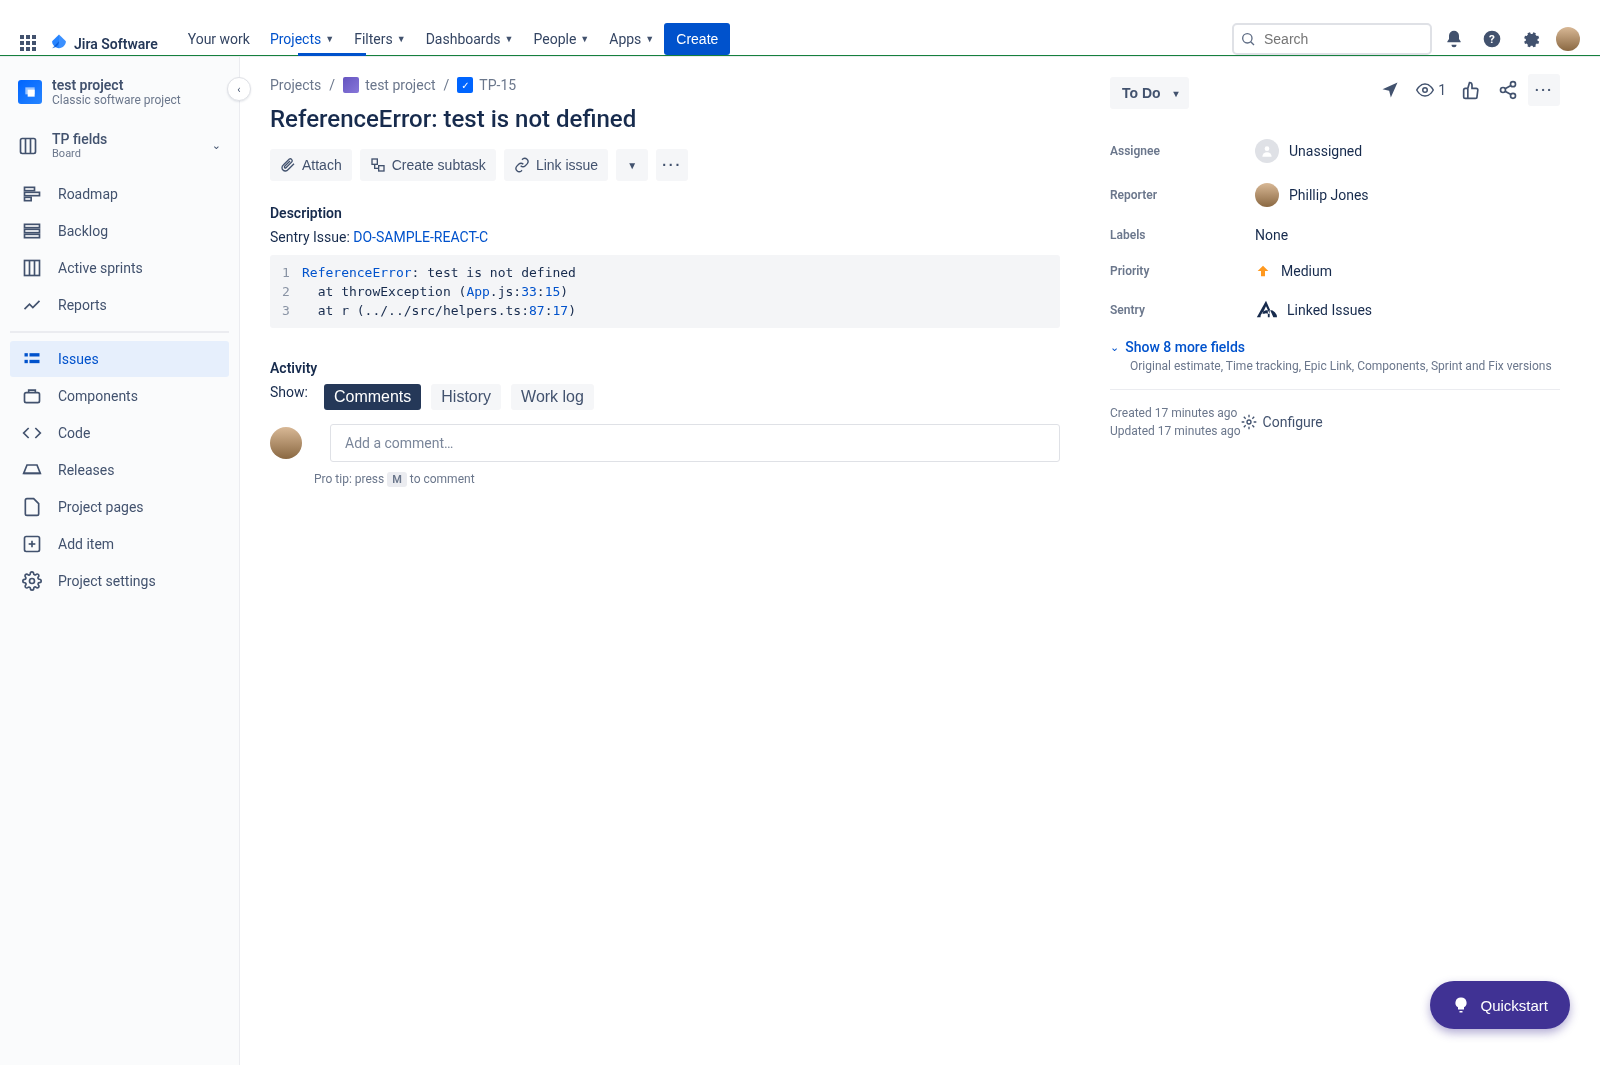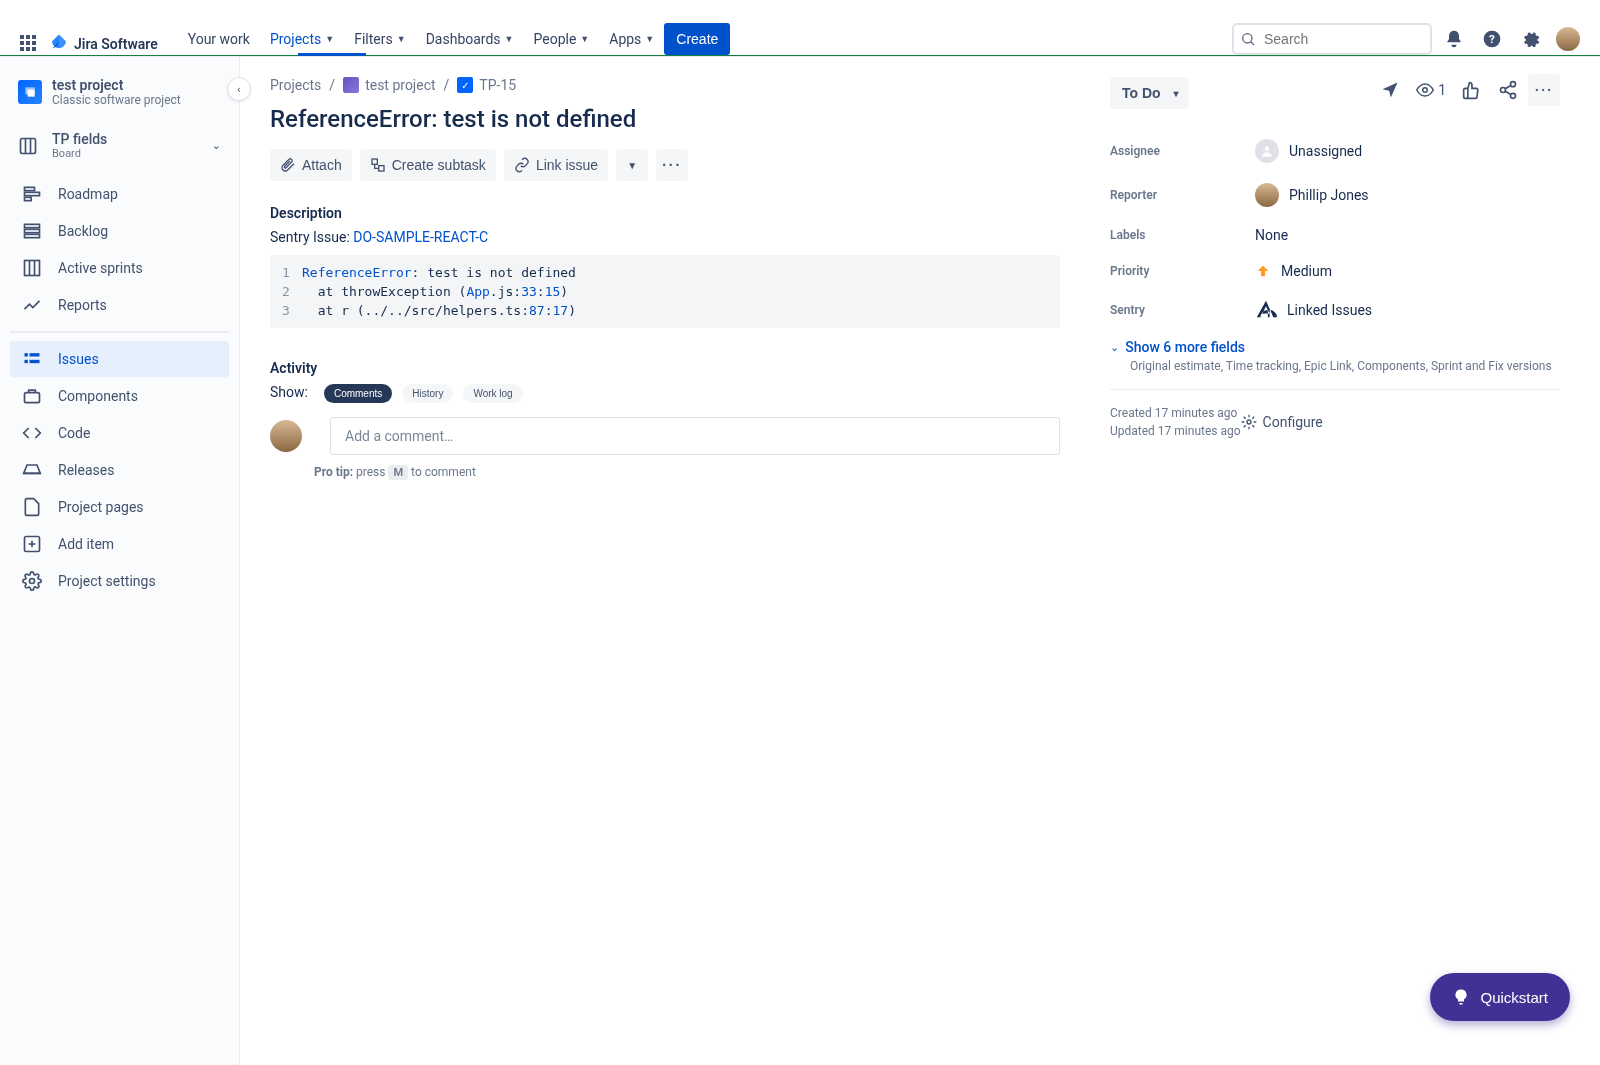--- a/index.html
+++ b/index.html
@@ -59,27 +59,27 @@
 .section-h { font-weight: 600; font-size: 14px; color: #172B4D; margin-bottom: 8px; }
 .desc-text { font-size: 14px; color: #172B4D; margin-bottom: 10px; }
 .desc-text a { color: #0052CC; text-decoration: none; }
 .code-block { background: #F4F5F7; border-radius: 3px; padding: 8px 0; font-family: "SFMono-Regular", Consolas, monospace; font-size: 13px; margin-bottom: 32px; }
 .code-line { display: flex; padding: 2px 0; }
 .line-num { width: 32px; text-align: center; color: #8993A4; user-select: none; }
 .code-txt { white-space: pre; }
 .tok-num { color: #0052CC; }
 .activity-tabs { display: flex; align-items: flex-start; gap: 10px; margin-bottom: 14px; }
 .activity-tabs .lbl { font-size: 14px; color: #172B4D; margin-right: 6px; }
-.tab-btn { background: #091E420A; border: none; border-radius: 10px; padding: 4px 10px; font-size: 10px; color: #42526E; cursor: pointer; }
+.tab-btn { background: #091E420A; border: none; border-radius: 3px; padding: 4px 10px; font-size: 16px; color: #42526E; cursor: pointer; }
 .tab-btn.active { background: #253858; color: #fff; }
 .comment-row { display: flex; gap: 28px; align-items: center; }
 .comment-avatar { width: 32px; height: 32px; border-radius: 50%; background: linear-gradient(#d8b896,#8a6842); flex-shrink: 0; }
 .comment-input { flex: 1; border: 1px solid #DFE1E6; border-radius: 3px; height: 38px; padding: 0 14px; font-size: 14px; color: #7A869A; display: flex; align-items: center; }
 .pro-tip { font-size: 12px; color: #6B778C; margin-top: 10px; margin-left: 44px; }
-.pro-tip strong { font-weight: 700; }
+.pro-tip strong { font-weight: 400; }
 .pro-tip .key { background: #EBECF0; border-radius: 3px; padding: 1px 5px; font-weight: 600; font-size: 11px; }
 
 
 .top-right-actions { position: absolute; right: 40px; top: 74px; display: flex; gap: 4px; align-items: center; }
 .tr-act { width: 32px; height: 32px; display: flex; align-items: center; justify-content: center; border-radius: 3px; cursor: pointer; color: #42526E; }
 .tr-act.more-bg { background: #091E420A; }
 .watch-count { display: flex; align-items: center; gap: 4px; padding: 0 6px; cursor: pointer; color: #42526E; }
 .status-dd { background: #091E420A; border: none; border-radius: 3px; padding: 0 28px 0 12px; height: 32px; display: flex; align-items: center; font-size: 14px; font-weight: 600; color: #42526E; cursor: pointer; position: relative; margin-bottom: 20px; width: fit-content; }
 .status-dd::after { content: "▾"; position: absolute; right: 10px; font-size: 10px; }
 .field-row { display: flex; align-items: center; padding: 10px 0; }
@@ -90,21 +90,21 @@
 .prio-icon { color: #FF5630; }
 .sentry-icon { width: 22px; height: 22px; }
 .show-more { display: flex; align-items: center; gap: 6px; color: #0052CC; font-size: 14px; font-weight: 500; cursor: pointer; margin-top: 8px; }
 .show-more-sub { font-size: 12px; color: #6B778C; margin-top: 4px; margin-left: 20px; }
 .meta-divider { height: 1px; background: #EBECF0; margin: 16px 0; }
 .meta-footer { display: flex; justify-content: flex-start; font-size: 12px; color: #6B778C; }
 .meta-times { display: flex; flex-direction: column; gap: 4px; }
 .configure { display: flex; align-items: center; gap: 6px; cursor: pointer; font-size:14px; color:#42526E; }
 
 
-.quickstart { position: fixed; right: 30px; bottom: 44px; background: #403294; color: #fff; border: none; border-radius: 24px; height: 48px; padding: 0 22px; display: flex; align-items: center; gap: 10px; font-size: 15px; font-weight: 500; cursor: pointer; box-shadow: 0 4px 10px rgba(64,50,148,0.4); }
+.quickstart { position: fixed; right: 30px; bottom: 36px; background: #403294; color: #fff; border: none; border-radius: 24px; height: 48px; padding: 0 22px; display: flex; align-items: center; gap: 10px; font-size: 15px; font-weight: 500; cursor: pointer; box-shadow: 0 4px 10px rgba(64,50,148,0.4); }
 
 svg { display: block; }
 </style>
 </head>
 <body>
 
 <div class="topnav">
   <div class="app-switcher">
     <svg width="24" height="24" viewBox="0 0 24 24">
         <g fill="#42526E">
@@ -444,21 +444,21 @@
             <span class="sentry-icon">
               <svg width="22" height="22" viewBox="0 0 24 24" fill="#172B4D">
                 <path d="M12 2L2 20h4a8 8 0 018-8v8h2v-8a8 8 0 018 8h-4L12 2zm0 6l4 8h-2a4 4 0 00-4 0H8l4-8z"></path>
               </svg>
             </span>
             <span>Linked Issues</span>
           </div>
       </div>
       <div class="show-more">
         <span style="font-size:11px">⌄</span>
-        <span>Show 6 more fields</span>
+        <span>Show 8 more fields</span>
       </div>
       <div class="show-more-sub">Original estimate, Time tracking, Epic Link, Components, Sprint and Fix versions</div>
       <div class="meta-divider"></div>
       <div class="meta-footer">
         <div class="meta-times">
           <span>Created 17 minutes ago</span>
           <span>Updated 17 minutes ago</span>
         </div>
         <div class="configure">
           <svg width="16" height="16" viewBox="0 0 24 24" fill="none" stroke="#42526E" stroke-width="2">

